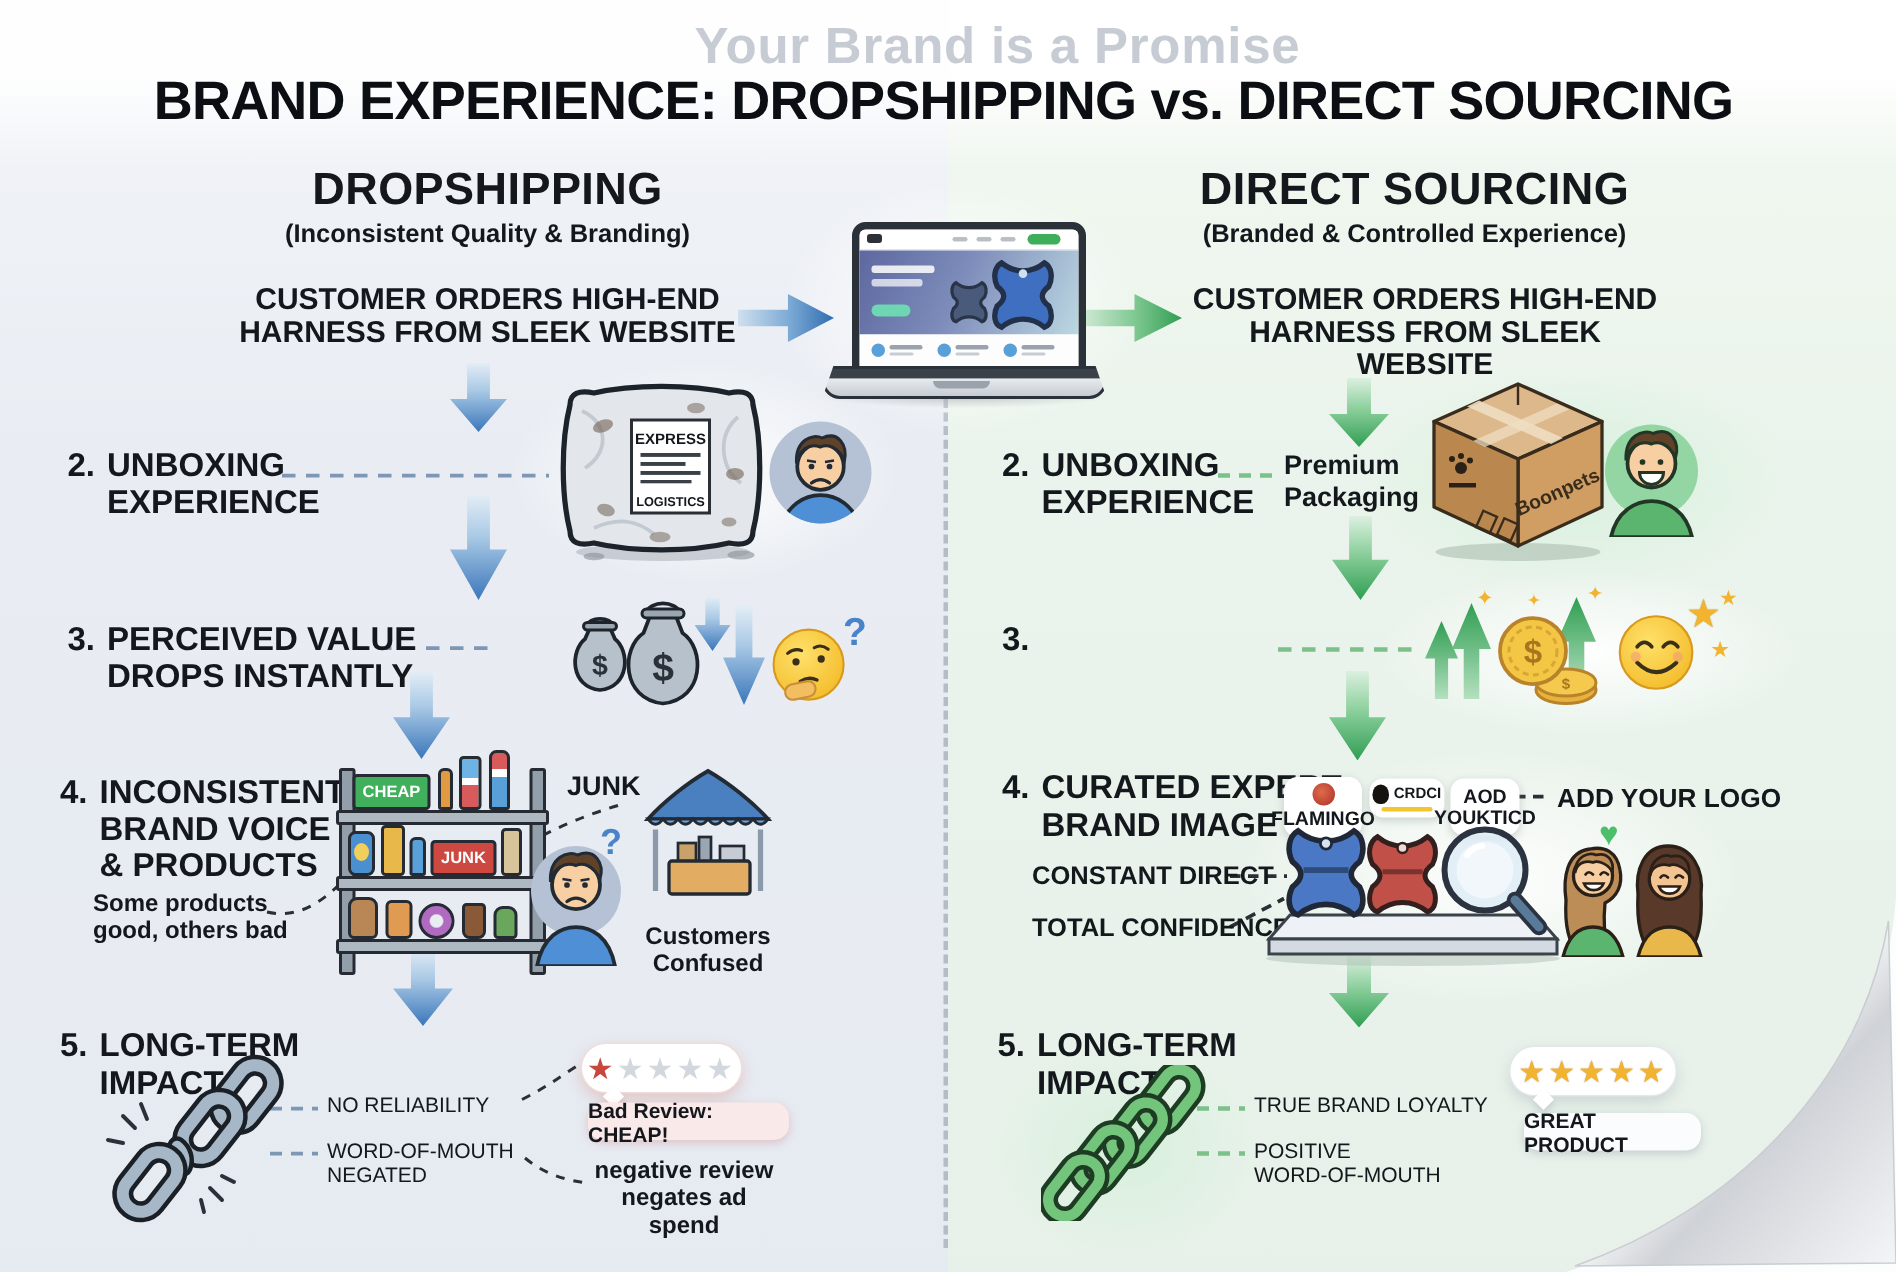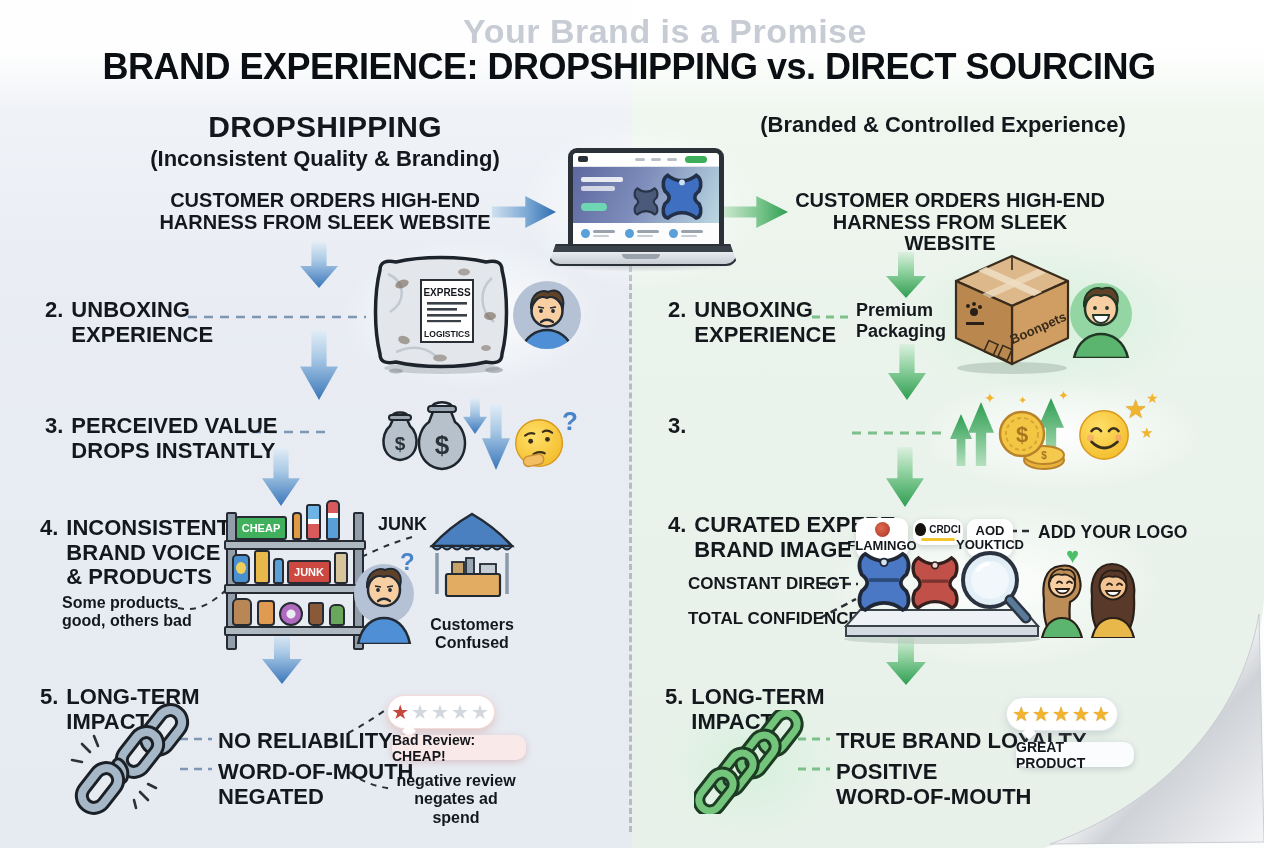--- a/index.html
+++ b/index.html
@@ -14,25 +14,25 @@
   .divider{left:629px;top:266px;height:566px;width:0;border-left:3px dashed #b4bcc6;}
   .glow{border-radius:50%;background:radial-gradient(closest-side,rgba(255,255,255,.95),rgba(255,255,255,0));}
   .glow-green{border-radius:50%;background:radial-gradient(closest-side,rgba(214,240,220,.95),rgba(214,240,220,0));}
   
   .watermark{left:70px;top:12px;width:1190px;text-align:center;font-size:34px;font-weight:bold;
              color:#c7ccd4;letter-spacing:.5px;}
   .title{left:0;top:46px;width:1258px;text-align:center;font-size:36px;font-weight:bold;
          color:#0b0e12;letter-spacing:-.5px;}
   .colhead{text-align:center;}
   .colhead .nm{font-size:30px;font-weight:bold;letter-spacing:.3px;}
-  .colhead .tg{font-size:22px;font-weight:bold;margin-top:2px;}
+  .colhead .tg{font-size:17px;font-weight:bold;margin-top:2px;}
   .step1{font-size:20px;font-weight:bold;text-align:center;line-height:1.08;}
   .slab{display:flex;gap:8px;font-size:22px;font-weight:bold;line-height:1.12;}
   .note{font-size:16px;font-weight:bold;line-height:1.15;}
-  .point{font-size:22px;font-weight:bold;line-height:1.12;}
+  .point{font-size:14px;font-weight:normal;line-height:1.12;}
   .callout{font-size:18px;font-weight:bold;}
   .caption{font-size:16px;font-weight:bold;text-align:center;line-height:1.15;}
   .qmark{font-size:26px;font-weight:bold;color:#4a84c8;}
   
   .arr-d{clip-path:polygon(30% 0,70% 0,70% 52%,100% 52%,50% 100%,0 52%,30% 52%);}
   .arr-u{clip-path:polygon(50% 0,100% 48%,70% 48%,70% 100%,30% 100%,30% 48%,0 48%);}
   .arr-r{clip-path:polygon(0 33%,52% 33%,52% 0,100% 50%,52% 100%,52% 67%,0 67%);}
   .blue-v{background:linear-gradient(180deg,#e3edf6 0%,#a9c9e5 40%,#3a76ba 100%);}
   .green-v{background:linear-gradient(180deg,#dcf0e0 0%,#94d3a3 40%,#2f9e52 100%);}
   .blue-h{background:linear-gradient(90deg,#cfe0ef 0%,#7aa8d4 55%,#2f6cb0 100%);}
@@ -86,20 +86,21 @@
   <div class="abs glow-green" style="left:660px;top:690px;width:180px;height:150px;"></div>
 
   <div class="abs watermark">Your Brand is a Promise</div>
   <div class="abs title">BRAND EXPERIENCE: DROPSHIPPING vs. DIRECT SOURCING</div>
 
   <div class="abs colhead" style="left:115px;top:110px;width:420px;">
     <div class="nm">DROPSHIPPING</div>
     <div class="tg">(Inconsistent Quality &amp; Branding)</div>
   </div>
   <div class="abs colhead" style="left:733px;top:110px;width:420px;">
+    <div class="nm">DIRECT SOURCING</div>
     <div class="tg">(Branded &amp; Controlled Experience)</div>
   </div>
 
   <div class="abs step1 pre" style="left:150px;top:190px;width:350px;">CUSTOMER ORDERS HIGH-END
 HARNESS FROM SLEEK WEBSITE</div>
   <div class="abs step1 pre" style="left:790px;top:190px;width:320px;">CUSTOMER ORDERS HIGH-END
 HARNESS FROM SLEEK WEBSITE</div>
 
   <div class="abs arr-r blue-h" style="left:492px;top:196px;width:64px;height:32px;"></div>
   <div class="abs arr-r green-h" style="left:722px;top:196px;width:66px;height:32px;"></div>

